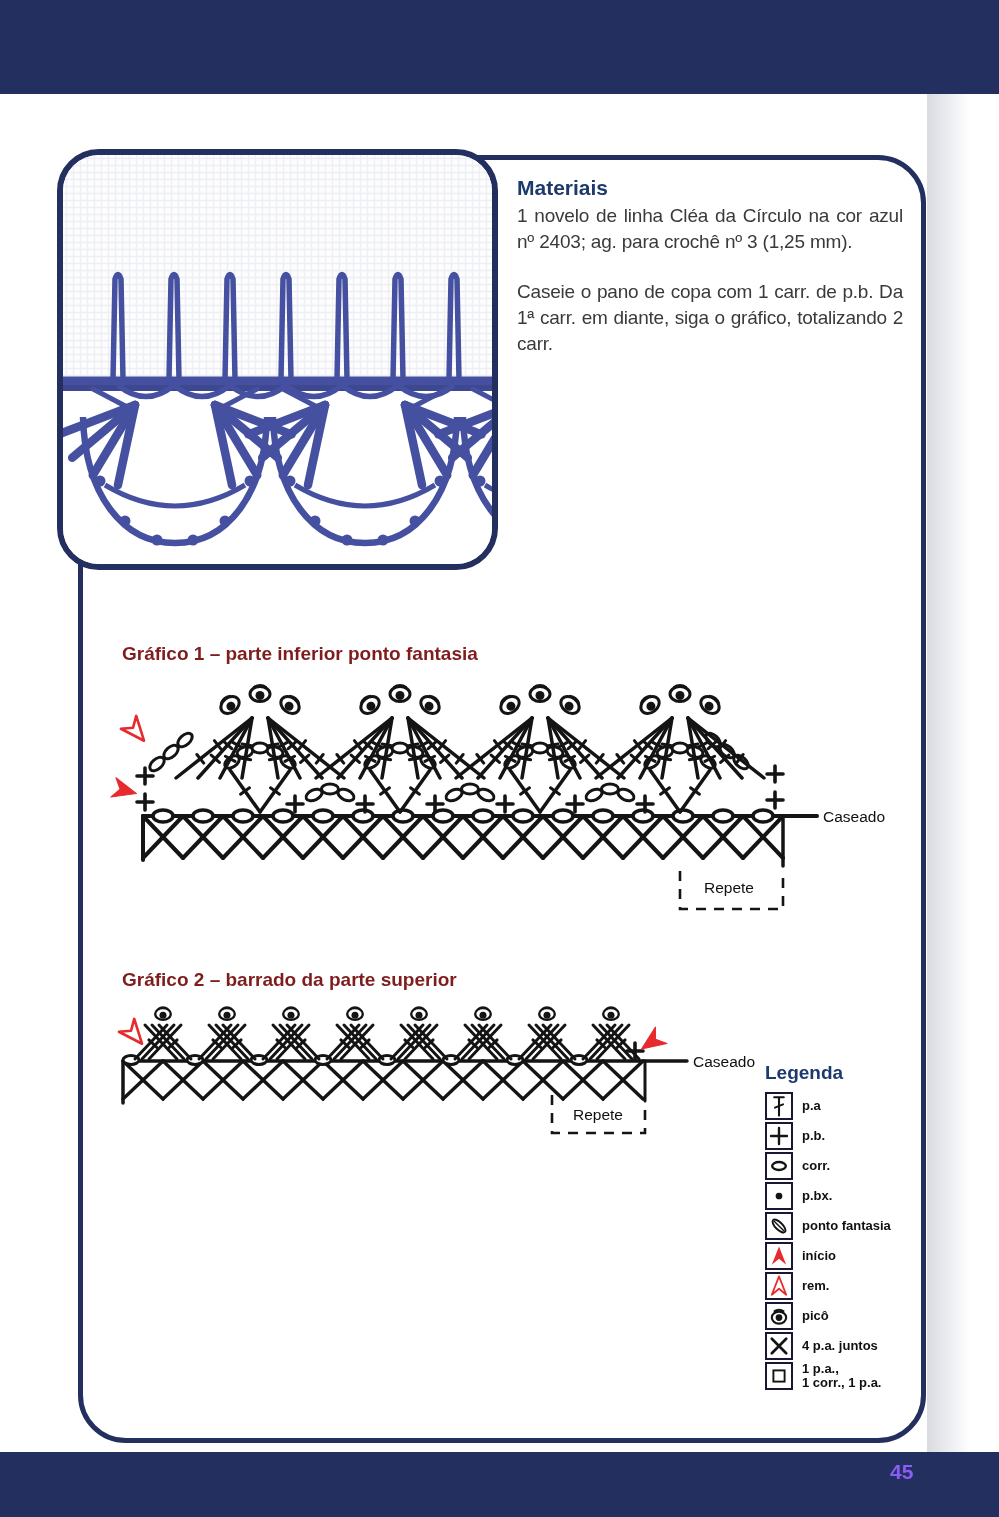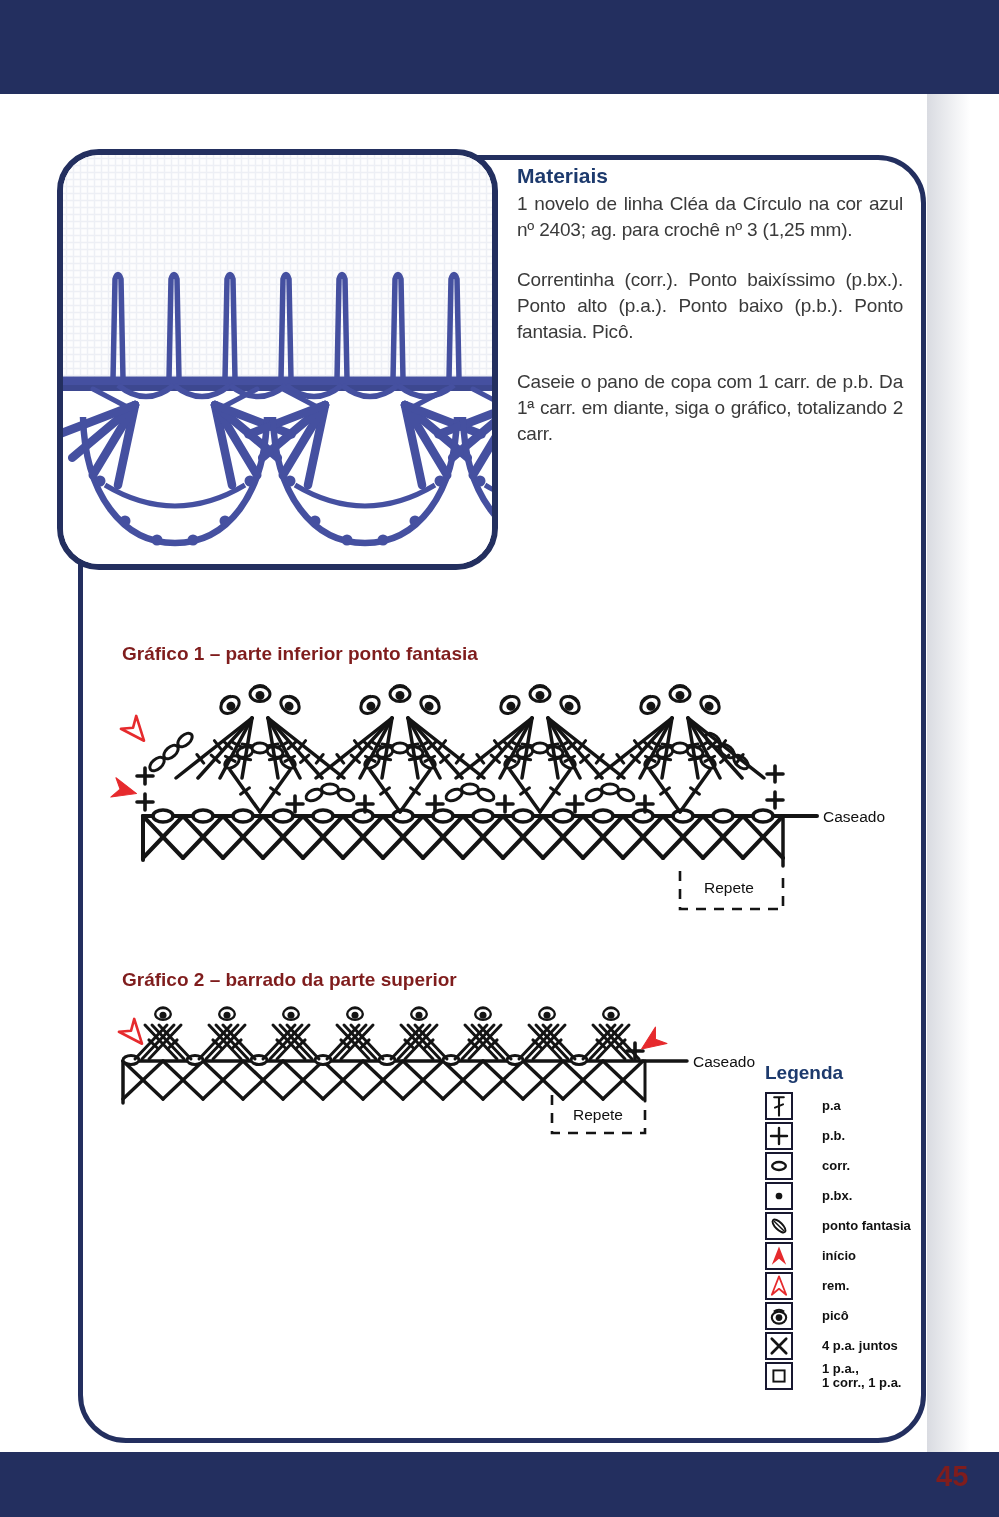--- a/index.html
+++ b/index.html
@@ -1,43 +1,43 @@
 <!DOCTYPE html>
 <html><head>
 <meta charset="utf-8">
 <style>
   html,body{margin:0;padding:0;}
   body{width:999px;height:1517px;position:relative;background:#ffffff;
        font-family:"Liberation Sans",sans-serif;overflow:hidden;}
   .band-top{position:absolute;left:0;top:0;width:999px;height:94px;background:#232f5f;}
   .band-bottom{position:absolute;left:0;top:1452px;width:999px;height:65px;background:#232f5f;}
-  .page-num{position:absolute;left:936px;top:1460px;color:#7f1d1d;font-weight:bold;font-size:29px;}
+  .page-num{position:absolute;left:890px;top:1460px;color:#8b5cf6;font-weight:bold;font-size:21px;}
   .edge-shade{position:absolute;left:927px;top:94px;width:72px;height:1358px;
        background:linear-gradient(to right,#d9dbe1,rgba(255,255,255,0) 60%);}
   .content-box{position:absolute;left:78px;top:155px;width:848px;height:1288px;
        border:5px solid #232f5f;border-radius:48px;background:#ffffff;box-sizing:border-box;}
   .photo-box{position:absolute;left:57px;top:149px;width:441px;height:421px;
        border:6px solid #232f5f;border-radius:42px;background:#ffffff;
        box-sizing:border-box;overflow:hidden;}
   .photo-box svg{display:block;width:100%;height:100%;}
-  .text-col{position:absolute;left:517px;top:164px;width:398px;}
+  .text-col{position:absolute;left:517px;top:176px;width:398px;}
   .head{color:#1d3a6d;font-size:21px;font-weight:bold;margin:0 0 3px 0;}
   .bodytxt{color:#3a3a3a;font-size:19px;line-height:26px;margin:0 12px 24px 0;
        text-align:justify;letter-spacing:-0.2px;}
   .chart-title{position:absolute;color:#7f1d1d;font-weight:bold;font-size:19px;}
   #g1-title{left:122px;top:643px;}
   #g2-title{left:122px;top:969px;}
   svg.chart{position:absolute;overflow:visible;}
   #c1{left:115px;top:678px;}
   #c2{left:105px;top:1003px;}
   .chart-label{font-family:"Liberation Sans",sans-serif;font-size:15.5px;fill:#101010;}
   .dash{fill:none;stroke:#141414;stroke-width:2.6;stroke-dasharray:10 8;}
   .legend{position:absolute;left:765px;top:1062px;width:160px;}
   .legend-title{color:#1d3a6d;font-weight:bold;font-size:19px;margin:0 16px 8px 0;}
-  .legend-row{display:flex;align-items:center;margin-bottom:2px;min-height:28px;gap:20px;}
+  .legend-row{display:flex;align-items:center;margin-bottom:2px;min-height:28px;}
   .legend-box{width:28px;height:28px;border:2px solid #181830;box-sizing:border-box;
        display:flex;align-items:center;justify-content:center;background:#fff;flex:none;}
   .legend-box svg{display:block;}
   .legend-label{margin-left:9px;font-size:13px;font-weight:bold;color:#101010;line-height:14px;}
 </style>
 </head>
 <body>
 
 <div class="band-top"></div>
 <div class="edge-shade"></div>
@@ -123,21 +123,20 @@
         <circle cx="510" cy="385" r="5.5" fill="#4550a0"></circle>
         <circle cx="542" cy="366" r="5.5" fill="#4550a0"></circle>
         <circle cx="567" cy="326" r="5.5" fill="#4550a0"></circle>
       </g>
   </svg>
 </div>
 
 <div class="text-col">
   <h3 class="head">Materiais</h3>
   <p class="bodytxt">1 novelo de linha Cléa da Círculo na cor azul nº 2403; ag. para crochê nº 3 (1,25 mm).</p>
-  <p class="bodytxt">Correntinha (corr.). Ponto baixíssimo (p.bx.). Ponto alto (p.a.). Ponto baixo (p.b.). Ponto fantasia. Picô.</p>
   <p class="bodytxt">Caseie o pano de copa com 1 carr. de p.b. Da 1ª carr. em diante, siga o gráfico, totalizando 2 carr.</p>
 </div>
 
 <div class="chart-title" id="g1-title">Gráfico 1 – parte inferior ponto fantasia</div>
 <svg id="c1" class="chart" width="780" height="245" viewBox="0 0 780 245">
   <g id="c1-dyn">
       <line x1="28" y1="138" x2="702" y2="138" stroke="#141414" stroke-width="4" stroke-linecap="round"></line>
       <line x1="28" y1="138" x2="28" y2="182" stroke="#141414" stroke-width="4" stroke-linecap="round"></line>
       <line x1="668" y1="138" x2="668" y2="188" stroke="#141414" stroke-width="3.5" stroke-linecap="round"></line>
       <line x1="28" y1="138" x2="68" y2="180" stroke="#141414" stroke-width="4" stroke-linecap="round"></line>

